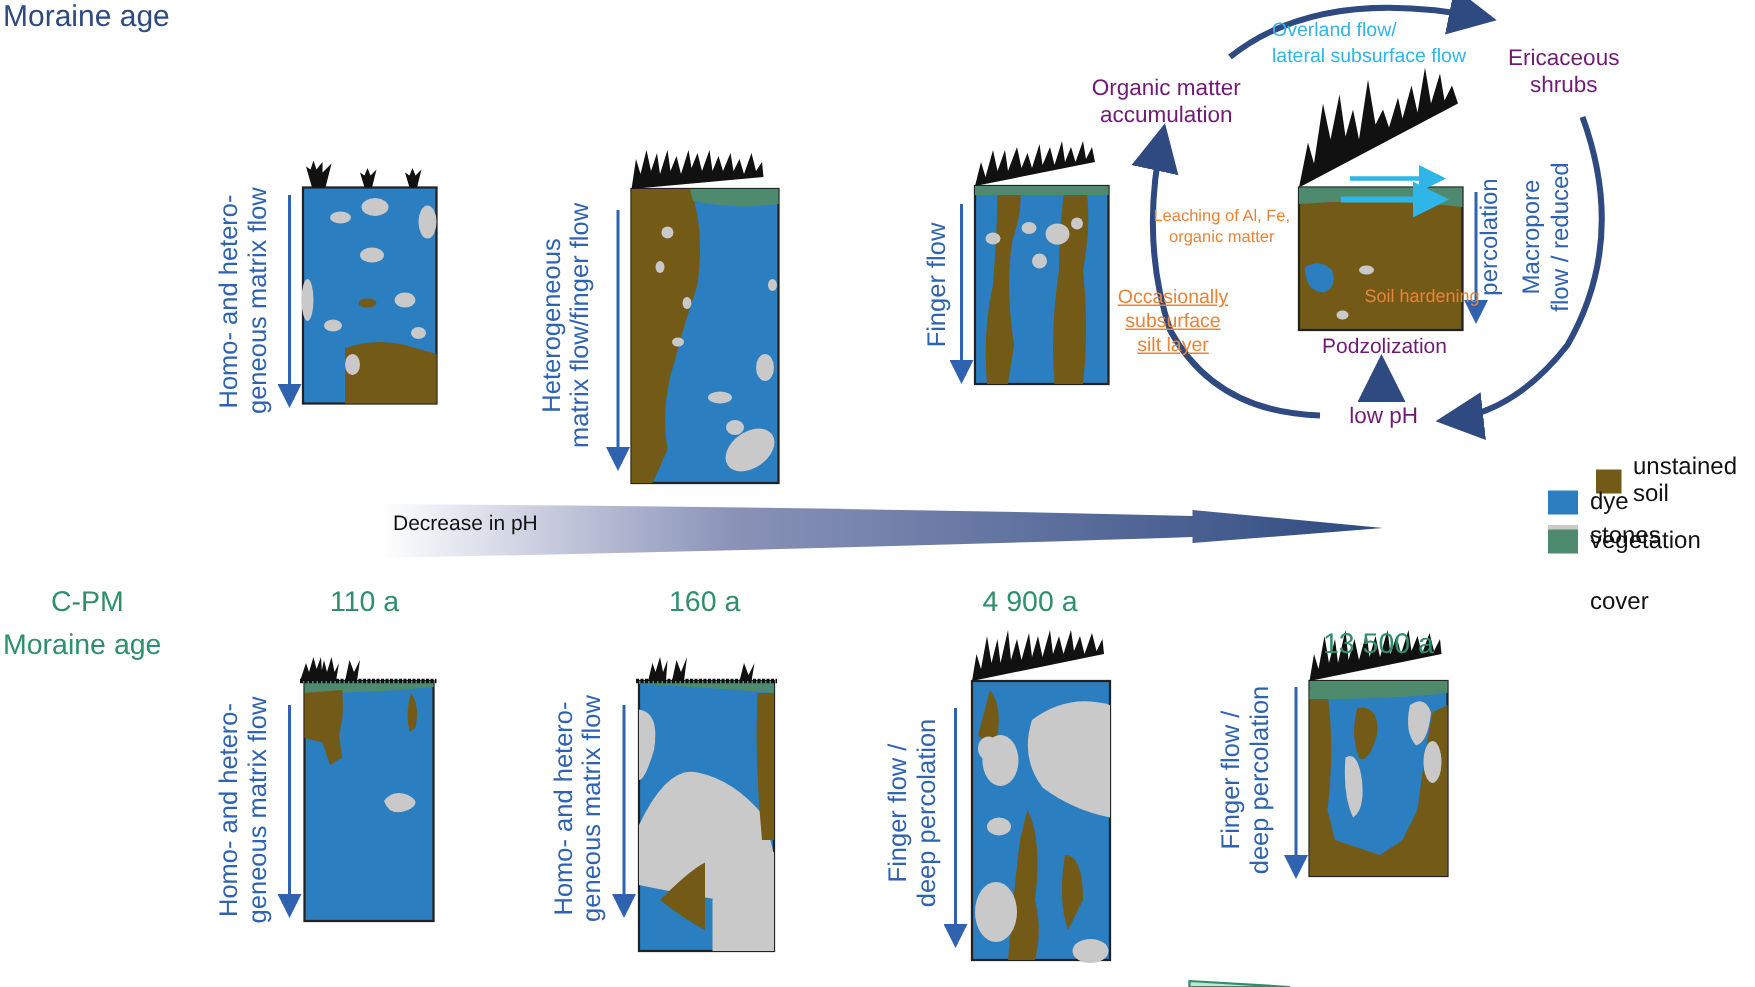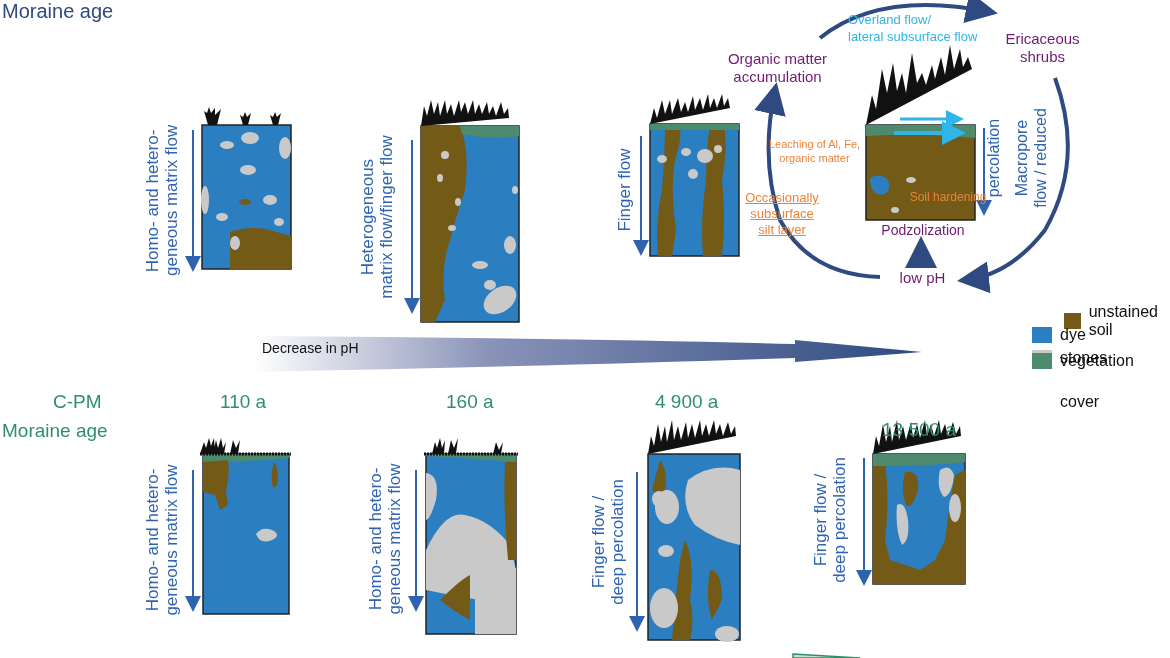--- a/index.html
+++ b/index.html
@@ -220,21 +220,21 @@
   <span>stones</span>
 </div>
 <div class="legend-item" style="top:352px;">
   <span class="sw" style="background:#4e8b6e;"></span>
   <span>vegetation</span>
 </div>
 <div class="legend-item" style="top:393px;left:1060px;">
   <span>cover</span>
 </div>
 
-<div class="abs green" style="left:34px;top:391px;margin-left:19px;">C-PM</div>
+<div class="abs green" style="left:34px;top:391px;">C-PM</div>
 <div class="abs green" style="left:2px;top:420px;">Moraine age</div>
 <div class="abs green" style="left:220px;top:391px;">110 a</div>
 <div class="abs green" style="left:446px;top:391px;">160 a</div>
 <div class="abs green" style="left:655px;top:391px;">4 900 a</div>
 <div class="abs green" style="left:882px;top:391px;margin-top:28px;">13 500 a</div>
 
 <div class="vlabel" style="left:143px;top:620px;width:160px;">
   <div>Homo- and hetero-</div>
   <div>geneous matrix flow</div>
 </div>

